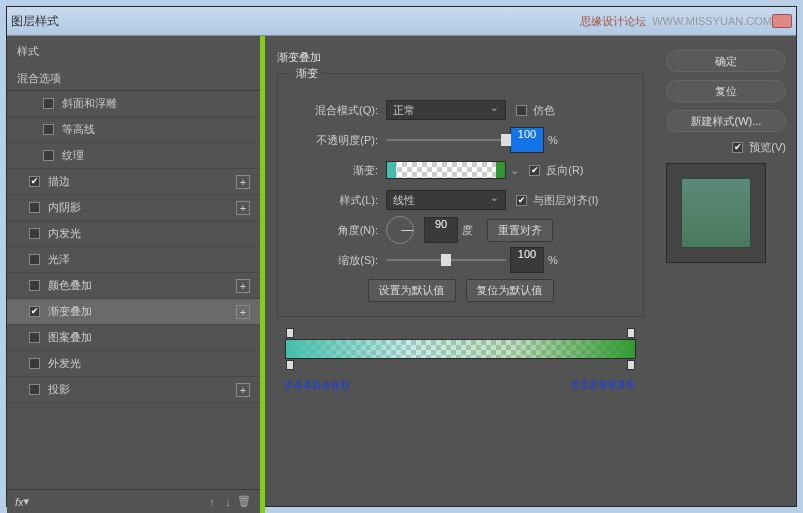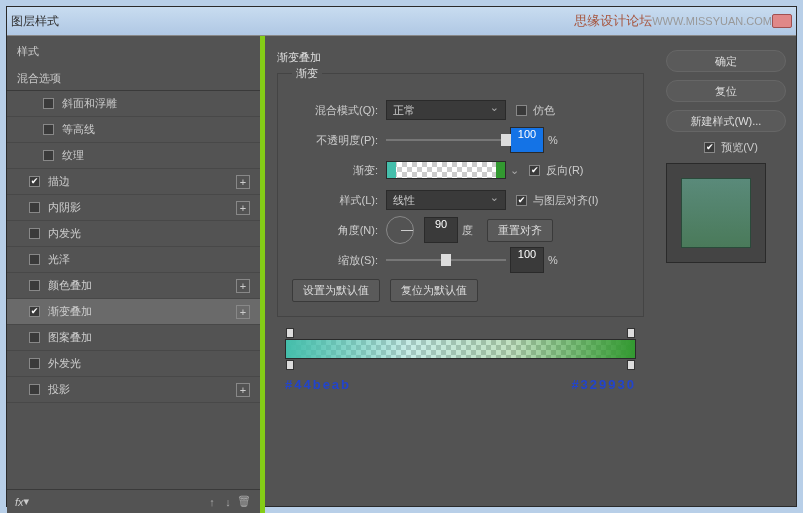--- a/index.html
+++ b/index.html
@@ -1,21 +1,21 @@
 <!DOCTYPE html>
 <html><head>
 <meta charset="utf-8">
 <style>
 *{box-sizing:border-box;margin:0;padding:0;font-family:"Microsoft YaHei",sans-serif;font-size:11px;color:#ccc}
 body{background:#b8cfe8;width:803px;height:513px;overflow:hidden}
 .window{position:absolute;left:6px;top:6px;width:791px;height:501px;background:#535353;border:1px solid #2a2a2a}
 .titlebar{height:29px;background:linear-gradient(#c8dcf0,#b0c8e4);display:flex;align-items:center;padding:0 4px;border-bottom:1px solid #888}
 .titlebar .title{color:#333;font-size:12px}
 .titlebar .spacer{flex:1}
-.titlebar .wm{color:#a6543c;font-size:13px;}
+.titlebar .wm{color:#a6543c;font-size:11px;margin-right:6px}
 .titlebar .wm2{color:#999}
 .titlebar .close{width:20px;height:14px;background:#e08888;border:1px solid #a05050;border-radius:2px}
 .content{display:flex;height:calc(100% - 22px)}
 .sidebar{width:258px;background:#535353;border-right:5px solid #84cc16;display:flex;flex-direction:column}
 .style-header{padding:8px 10px;color:#ccc}
 .blend-header{padding:4px 10px;color:#ccc;border-bottom:1px solid #3a3a3a}
 .style-list{flex:1;overflow:auto}
 .style-item{display:flex;align-items:center;padding:5px 10px 5px 22px;border-bottom:1px solid #484848;position:relative}
 .style-item.selected{background:#6a6a6a}
 .style-item .cb{width:11px;height:11px;border:1px solid #888;margin-right:8px;background:#3a3a3a;display:flex;align-items:center;justify-content:center}
@@ -38,31 +38,31 @@
 .slider .thumb{position:absolute;width:10px;height:12px;background:#ddd;top:4px;transform:translateX(-5px)}
 .num{width:34px;height:26px;background:#3a3a3a;border:1px solid #2a2a2a;text-align:center;color:#fff;margin:0 4px}
 .num.hl{background:#1473e6;color:#fff}
 .unit{color:#ccc}
 .cb2{width:11px;height:11px;border:1px solid #888;margin:0 6px 0 10px;display:inline-block;background:#3a3a3a;vertical-align:middle}
 .cb2.checked::after{content:"✔";color:#fff;font-size:9px;display:block;line-height:9px;text-align:center}
 .grad-swatch{width:120px;height:18px;border:1px solid #2a2a2a;background:linear-gradient(90deg,#44beab 0%,#44beab 8%,transparent 8%,transparent 92%,#329930 92%,#329930 100%),repeating-conic-gradient(#ccc 0 25%,#fff 0 50%) 0 0/10px 10px;position:relative}
 .angle-dial{width:28px;height:28px;border:1px solid #888;border-radius:50%;position:relative;margin-right:6px}
 .angle-dial::after{content:"";position:absolute;width:12px;height:1px;background:#ccc;top:13px;left:14px}
 .btn{padding:3px 10px;background:#5a5a5a;border:1px solid #3a3a3a;color:#ddd;cursor:pointer;border-radius:2px}
-.btns-row{display:flex;gap:10px;margin-top:6px}
+.btns-row{display:flex;gap:10px;justify-content:center;margin-top:6px}
 .grad-editor{margin-top:22px;padding:0 8px}
 .grad-bar{height:20px;border:1px solid #2a2a2a;background:linear-gradient(90deg,#44beab,rgba(68,190,171,0.3) 35%,rgba(50,153,48,0.3) 65%,#329930),repeating-conic-gradient(#ccc 0 25%,#fff 0 50%) 0 0/10px 10px;position:relative}
 .stop{position:absolute;width:8px;height:10px;background:#ddd;border:1px solid #333}
 .stop.top{top:-12px}
 .stop.bot{bottom:-12px}
 .hex-row{display:flex;justify-content:space-between;margin-top:18px}
 .hex{color:#2244cc;font-size:13px;font-weight:bold;letter-spacing:2px}
 .rightpane{width:140px;padding:14px 10px}
 .rbtn{width:120px;height:22px;border:1px solid #666;border-radius:11px;background:#5a5a5a;color:#ddd;display:flex;align-items:center;justify-content:center;margin-bottom:8px;cursor:pointer}
-.preview-row{display:flex;align-items:center;justify-content:center;margin:8px 0}
+.preview-row{display:flex;align-items:center;justify-content:flex-end;margin:8px 0}
 .preview-box{width:100px;height:100px;background:#444;border:1px solid #2a2a2a;margin-top:6px;display:flex;align-items:center;justify-content:center}
 .preview-inner{width:70px;height:70px;background:linear-gradient(#5a8a7a,#4a7a5a);border:1px solid #2a4a3a}
 </style>
 </head>
 <body>
 
 <div class="window">
   <div class="titlebar">
     <span class="title">图层样式</span>
     <span class="spacer"></span>

